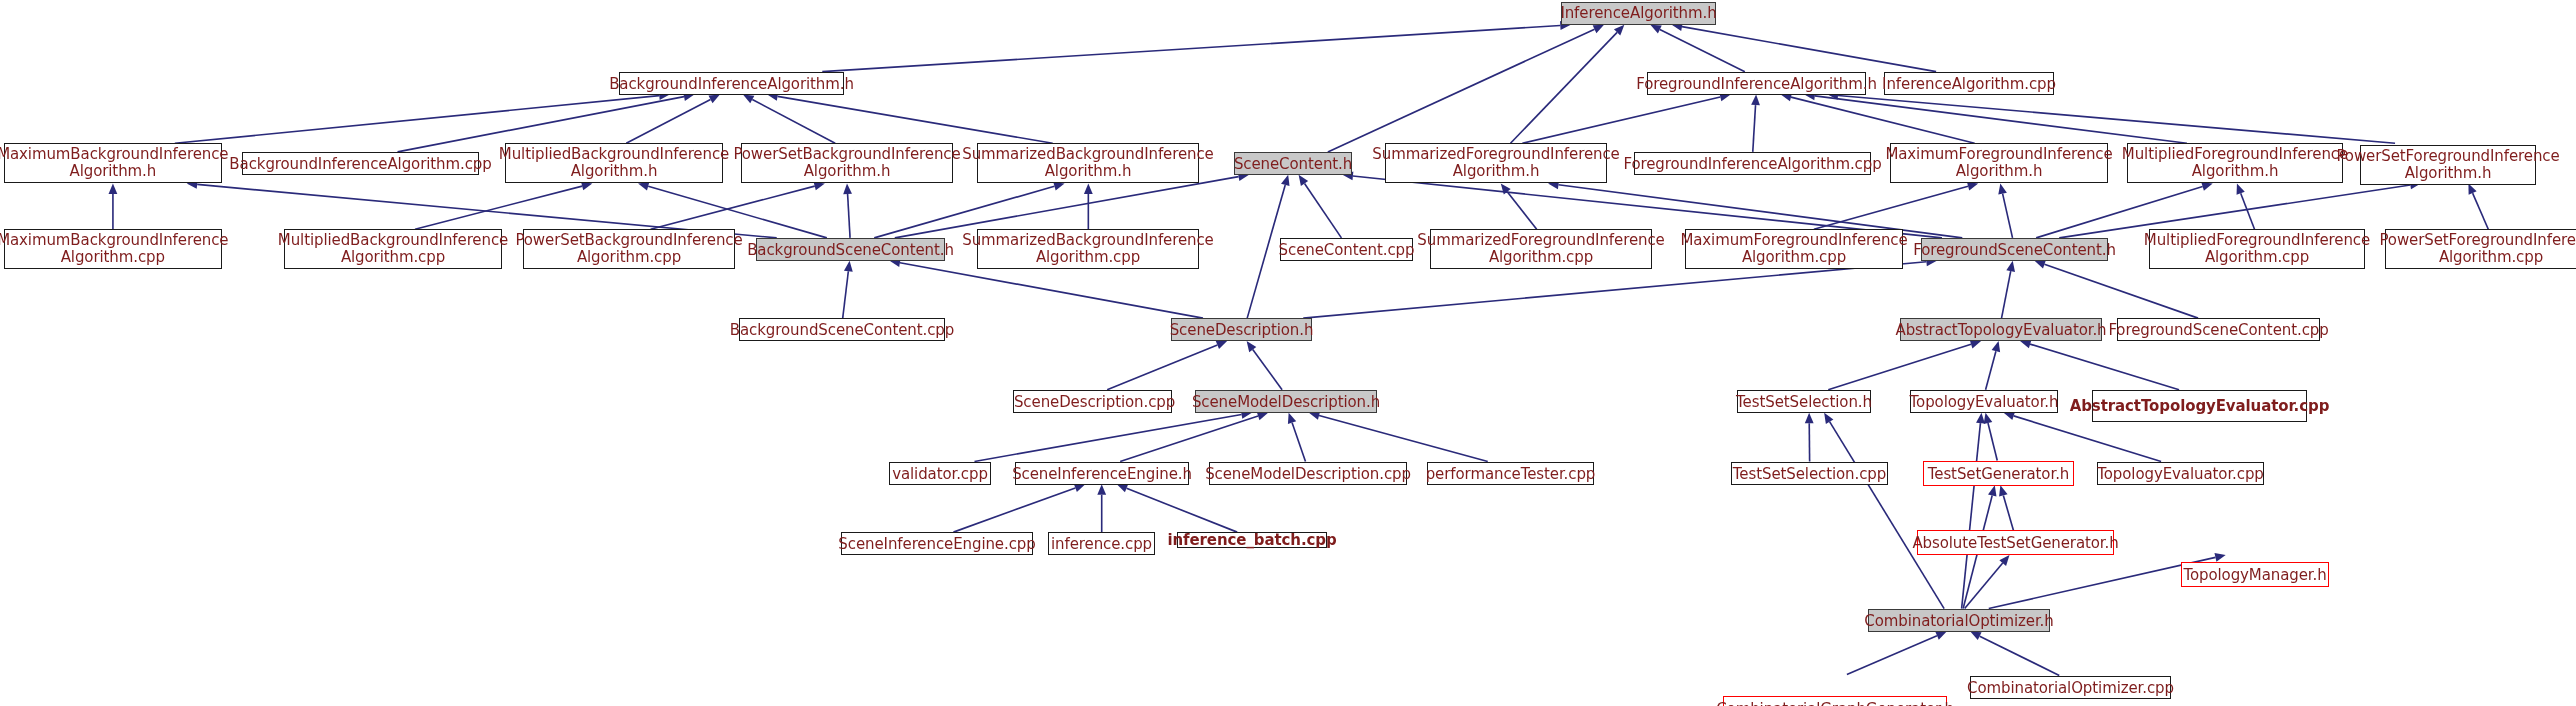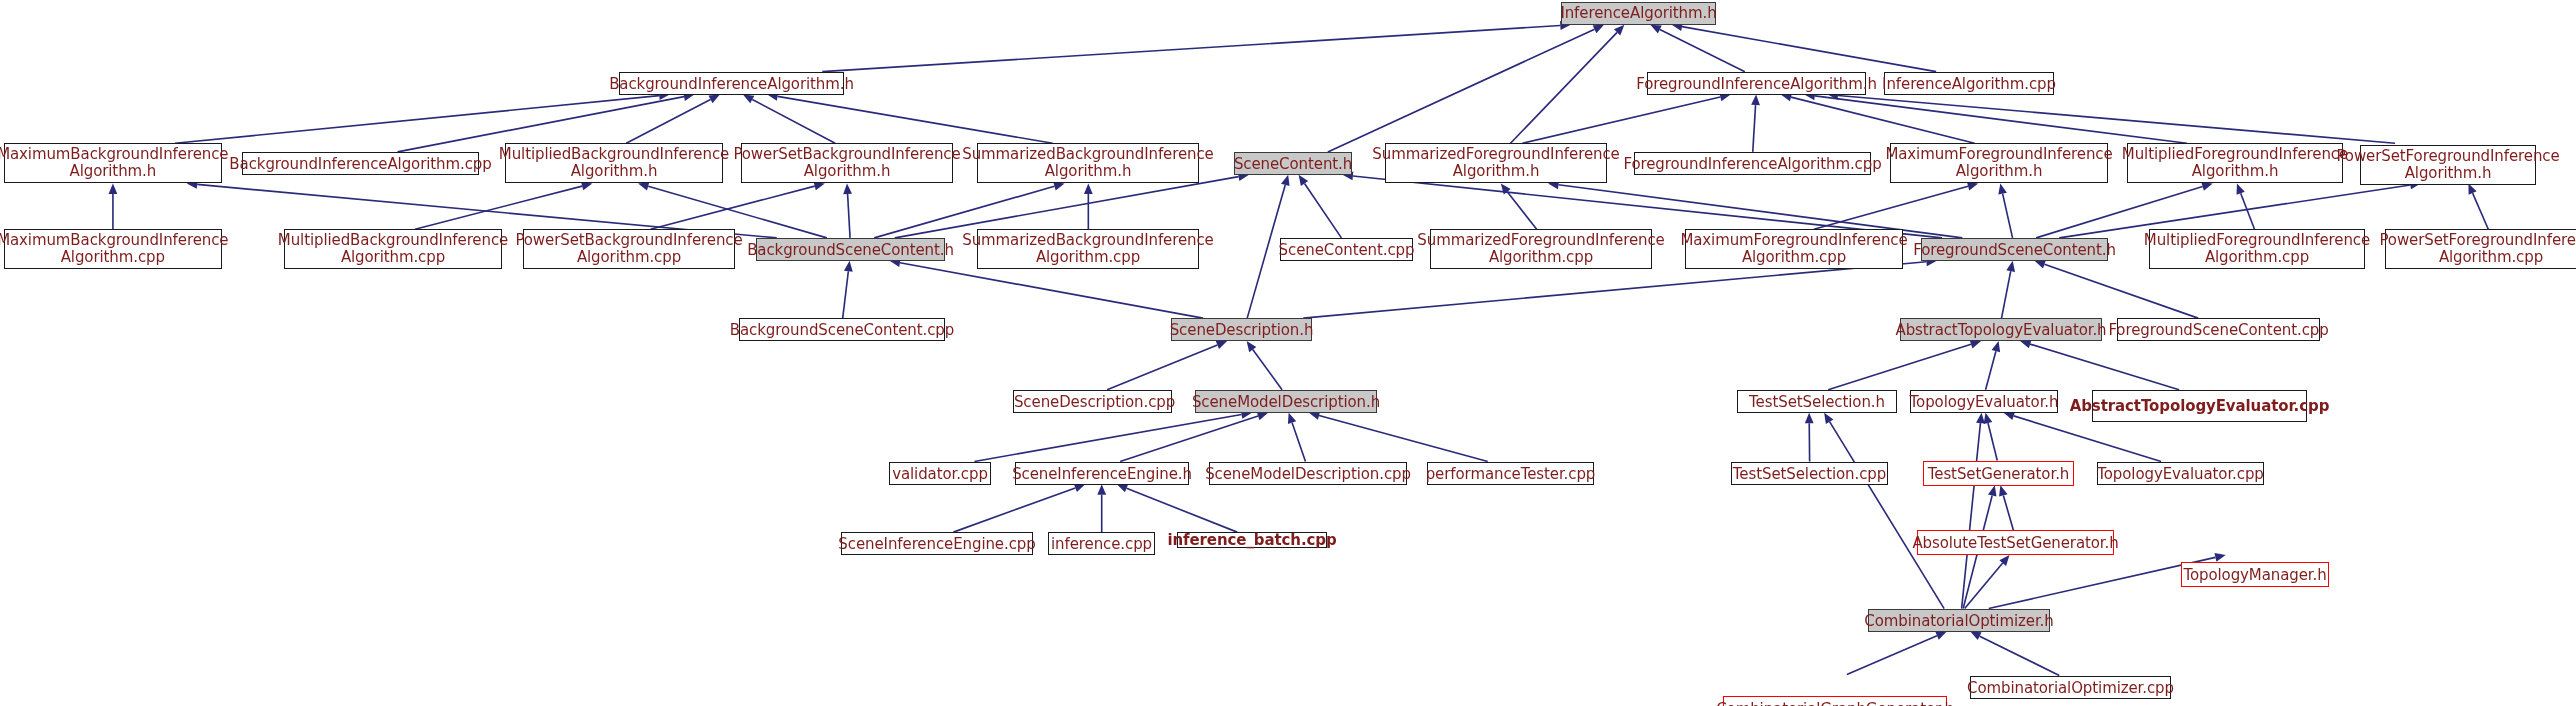--- a/index.html
+++ b/index.html
@@ -206,21 +206,21 @@
     <div class="node t2" style="left: 2149px; top: 229px; width: 216px; height: 40px;">MultipliedForegroundInference
 Algorithm.cpp</div>
     <div class="node t2" style="left: 2385px; top: 229px; width: 212px; height: 40px;">PowerSetForegroundInference
 Algorithm.cpp</div>
     <div class="node" style="left: 739px; top: 318px; width: 206px; height: 23px;">BackgroundSceneContent.cpp</div>
     <div class="node hl" style="left: 1171px; top: 318px; width: 141px; height: 23px;">SceneDescription.h</div>
     <div class="node hl" style="left: 1900px; top: 318px; width: 202px; height: 23px;">AbstractTopologyEvaluator.h</div>
     <div class="node" style="left: 2117px; top: 318px; width: 203px; height: 23px;">ForegroundSceneContent.cpp</div>
     <div class="node" style="left: 1013px; top: 390px; width: 159px; height: 23px; padding-left: 7px;">SceneDescription.cpp</div>
     <div class="node hl" style="left: 1195px; top: 390px; width: 182px; height: 23px;">SceneModelDescription.h</div>
-    <div class="node" style="left: 1737px; top: 390px; width: 160px; height: 23px;">TestSetSelection.h</div>
+    <div class="node" style="left: 1737px; top: 390px; width: 134px; height: 23px;">TestSetSelection.h</div>
     <div class="node" style="left: 1910px; top: 390px; width: 148px; height: 23px;">TopologyEvaluator.h</div>
     <div class="node" style="left: 2092px; top: 390px; width: 215px; height: 32px; font-weight: bold;">AbstractTopologyEvaluator.cpp</div>
     <div class="node" style="left: 889px; top: 462px; width: 102px; height: 23px;">validator.cpp</div>
     <div class="node" style="left: 1015px; top: 462px; width: 174px; height: 23px;">SceneInferenceEngine.h</div>
     <div class="node" style="left: 1209px; top: 462px; width: 198px; height: 23px;">SceneModelDescription.cpp</div>
     <div class="node" style="left: 1427px; top: 462px; width: 167px; height: 23px;">performanceTester.cpp</div>
     <div class="node" style="left: 1731px; top: 462px; width: 157px; height: 23px;">TestSetSelection.cpp</div>
     <div class="node red" style="left: 1923px; top: 461px; width: 151px; height: 25px;">TestSetGenerator.h</div>
     <div class="node" style="left: 2097px; top: 462px; width: 167px; height: 23px;">TopologyEvaluator.cpp</div>
     <div class="node" style="left: 841px; top: 532px; width: 192px; height: 23px;">SceneInferenceEngine.cpp</div>

